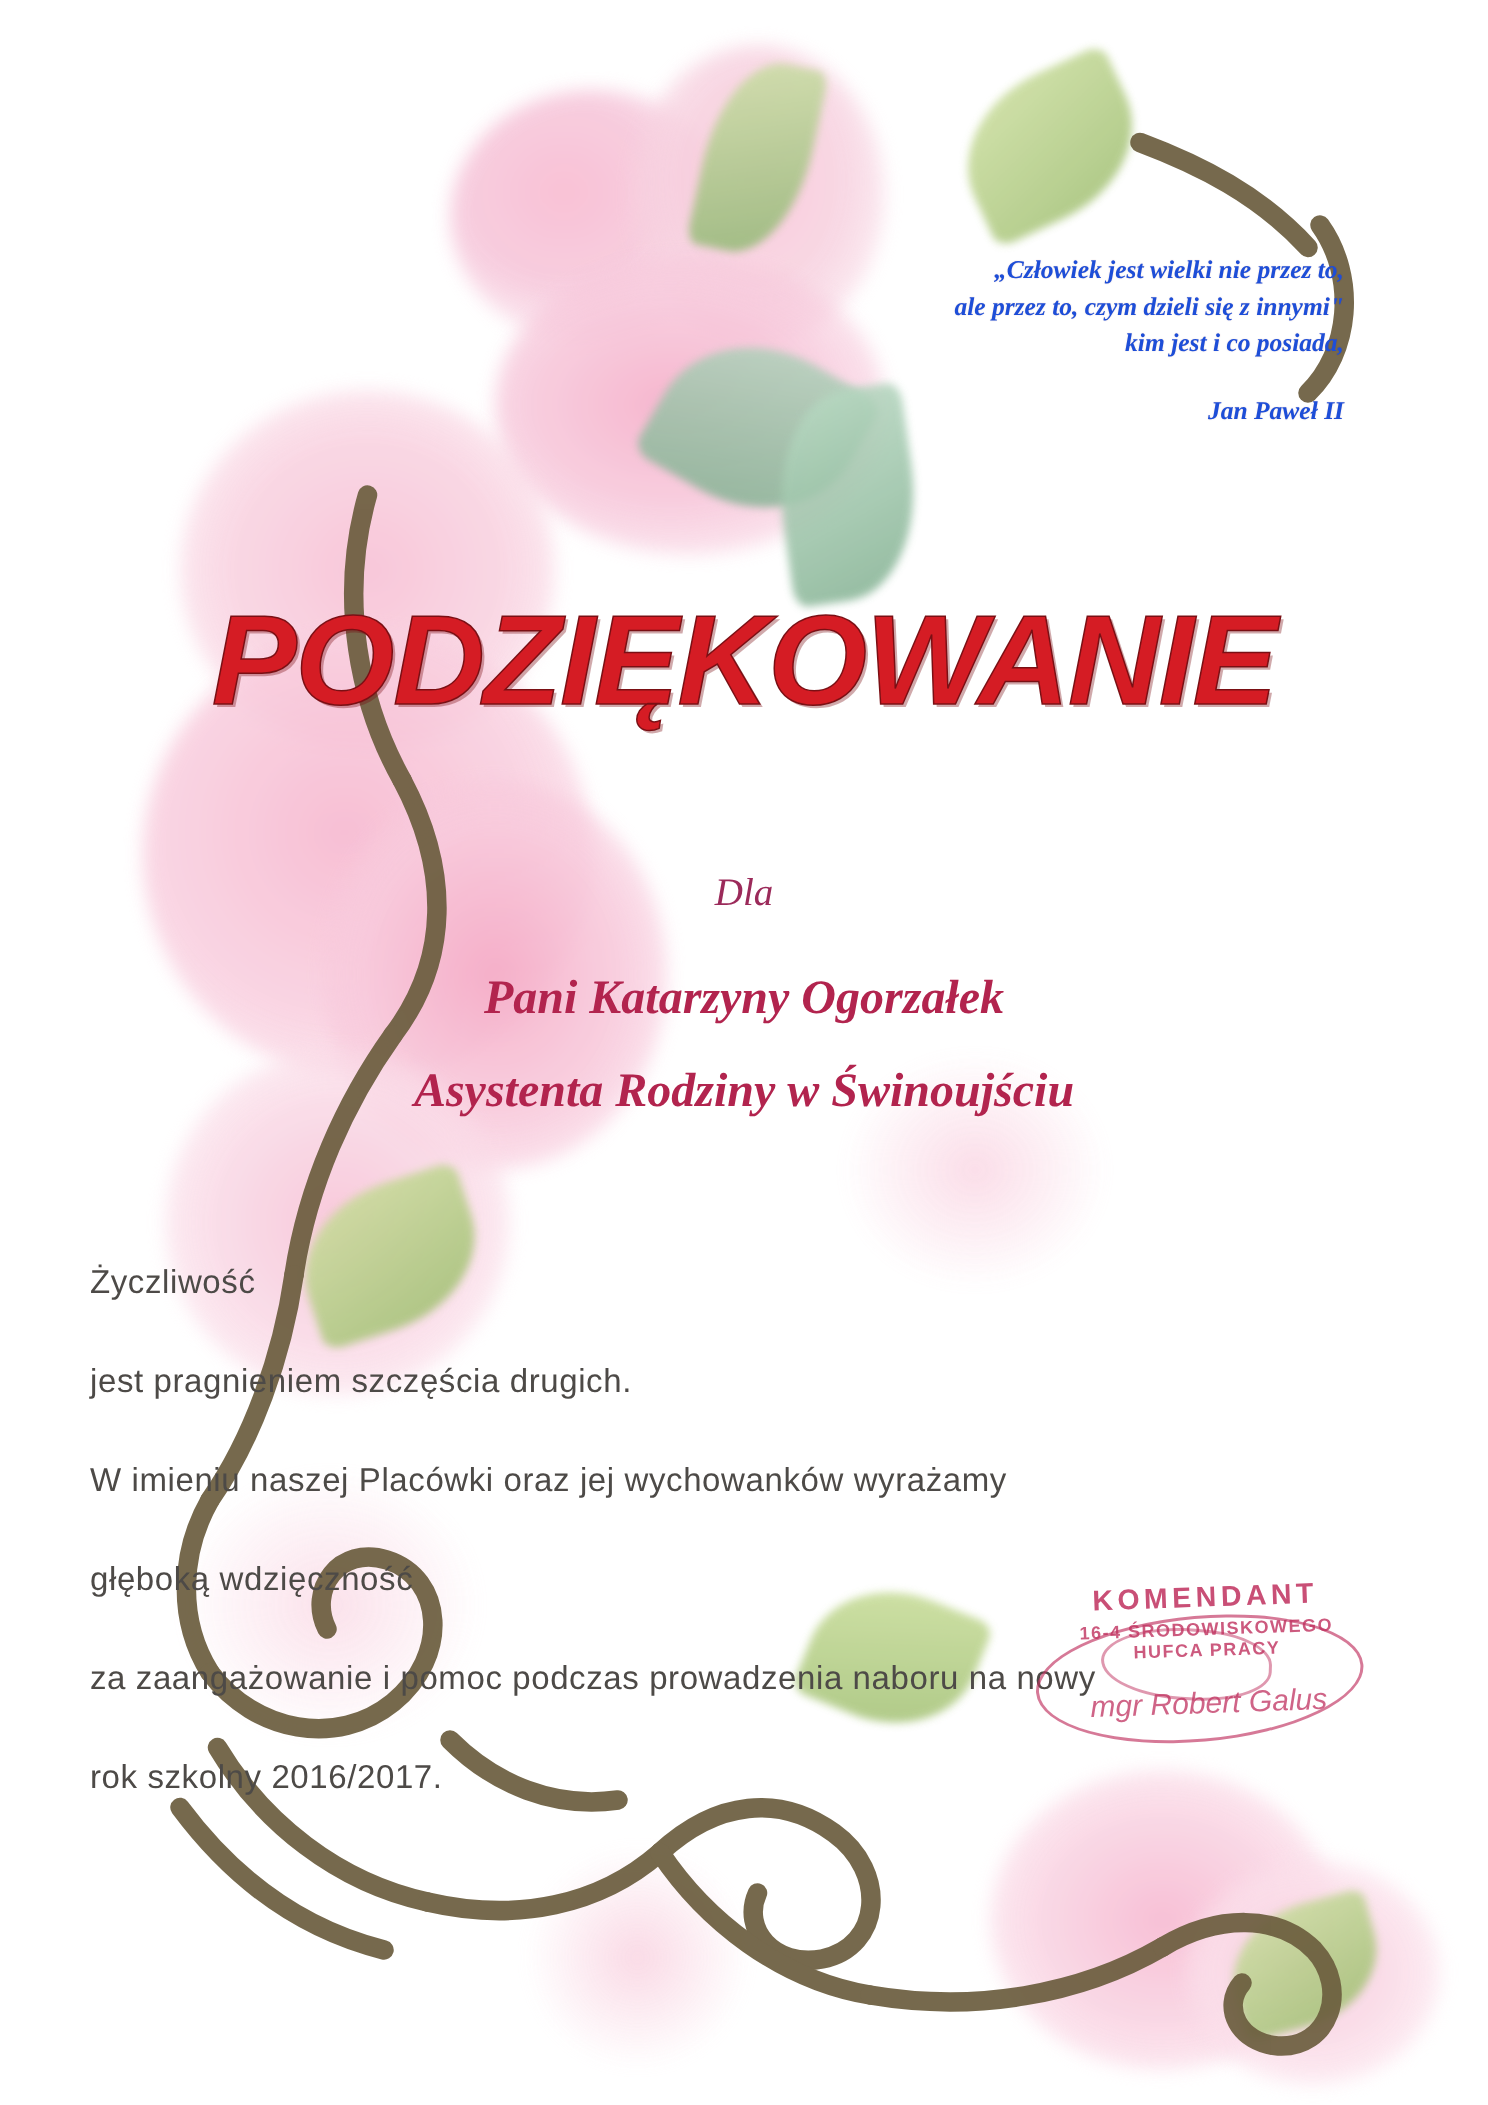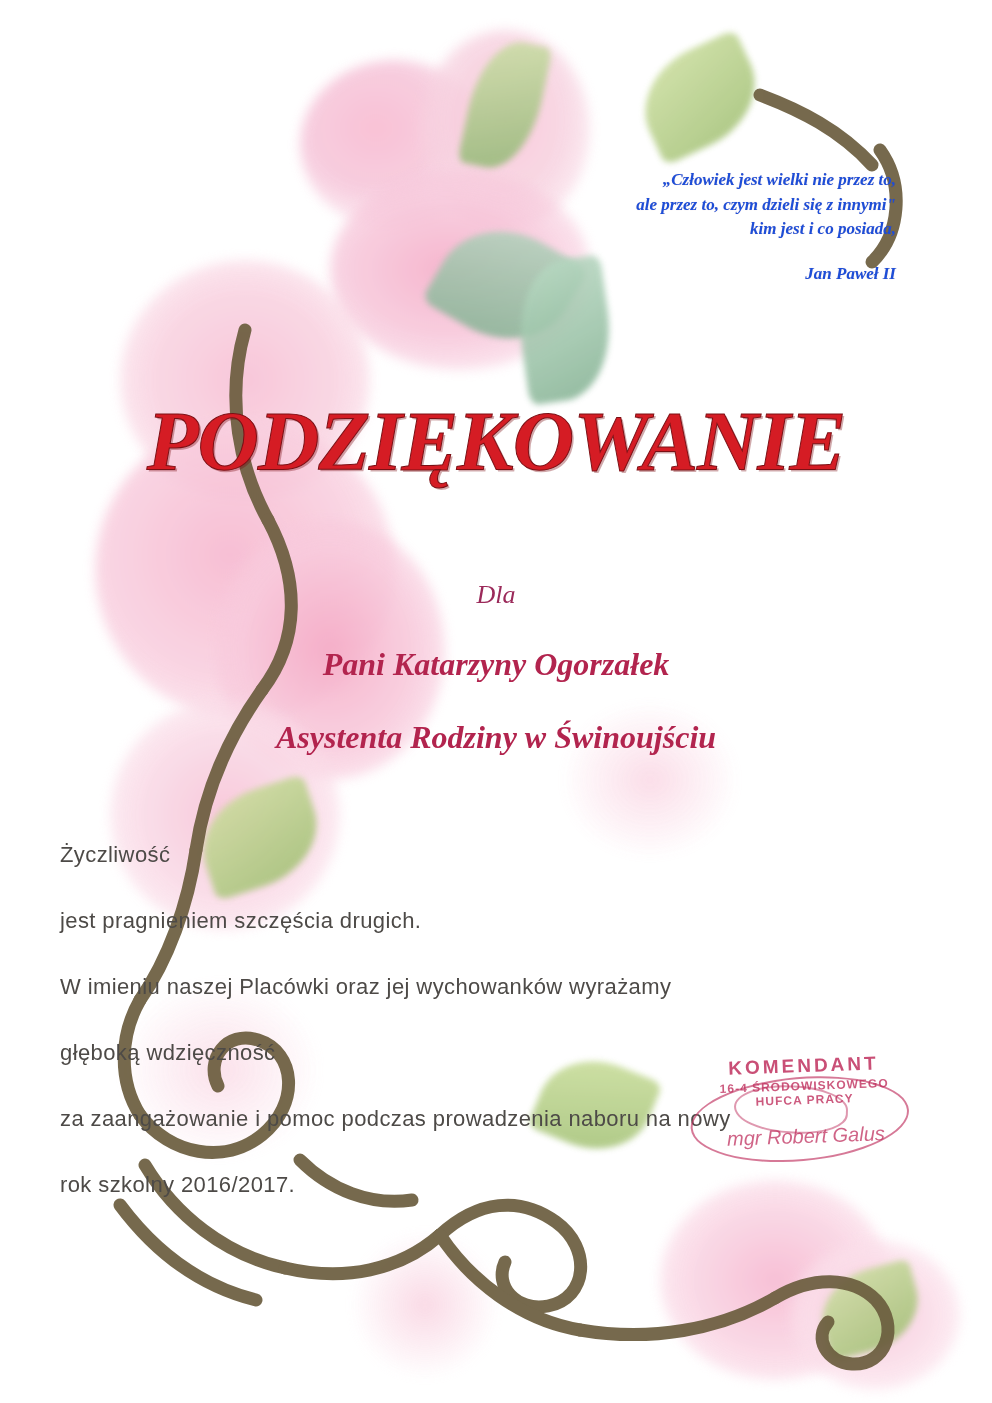--- a/index.html
+++ b/index.html
@@ -70,21 +70,21 @@
     font-size: 17px;
   }
 
   
   .title {
     position: absolute;
     left: 0;
     right: 0;
     top: 392px;
     text-align: center;
-    font-family: Liberation Serif, serif;
+    font-family: Liberation Sans, sans-serif;
     font-weight: bold;
     font-style: italic;
     font-size: 85px;
     letter-spacing: -1px;
     color: #d51c24;
     -webkit-text-stroke: 1px #7a0f14;
     text-shadow: 2px 2px 0 rgba(120,10,15,0.35);
   }
 
   
@@ -107,21 +107,21 @@
     text-align: center;
     color: #b2244e;
     font-family: "Liberation Serif", serif;
     font-style: italic;
     font-weight: bold;
     font-size: 32px;
     line-height: 1.0;
   }
   .recipient .line2 {
     display: block;
-    margin-top: 41px;
+    margin-top: 30px;
     font-style: italic;
   }
 
   
   .body-text {
     position: absolute;
     left: 60px;
     right: 60px;
     top: 832px;
     text-align: left;

